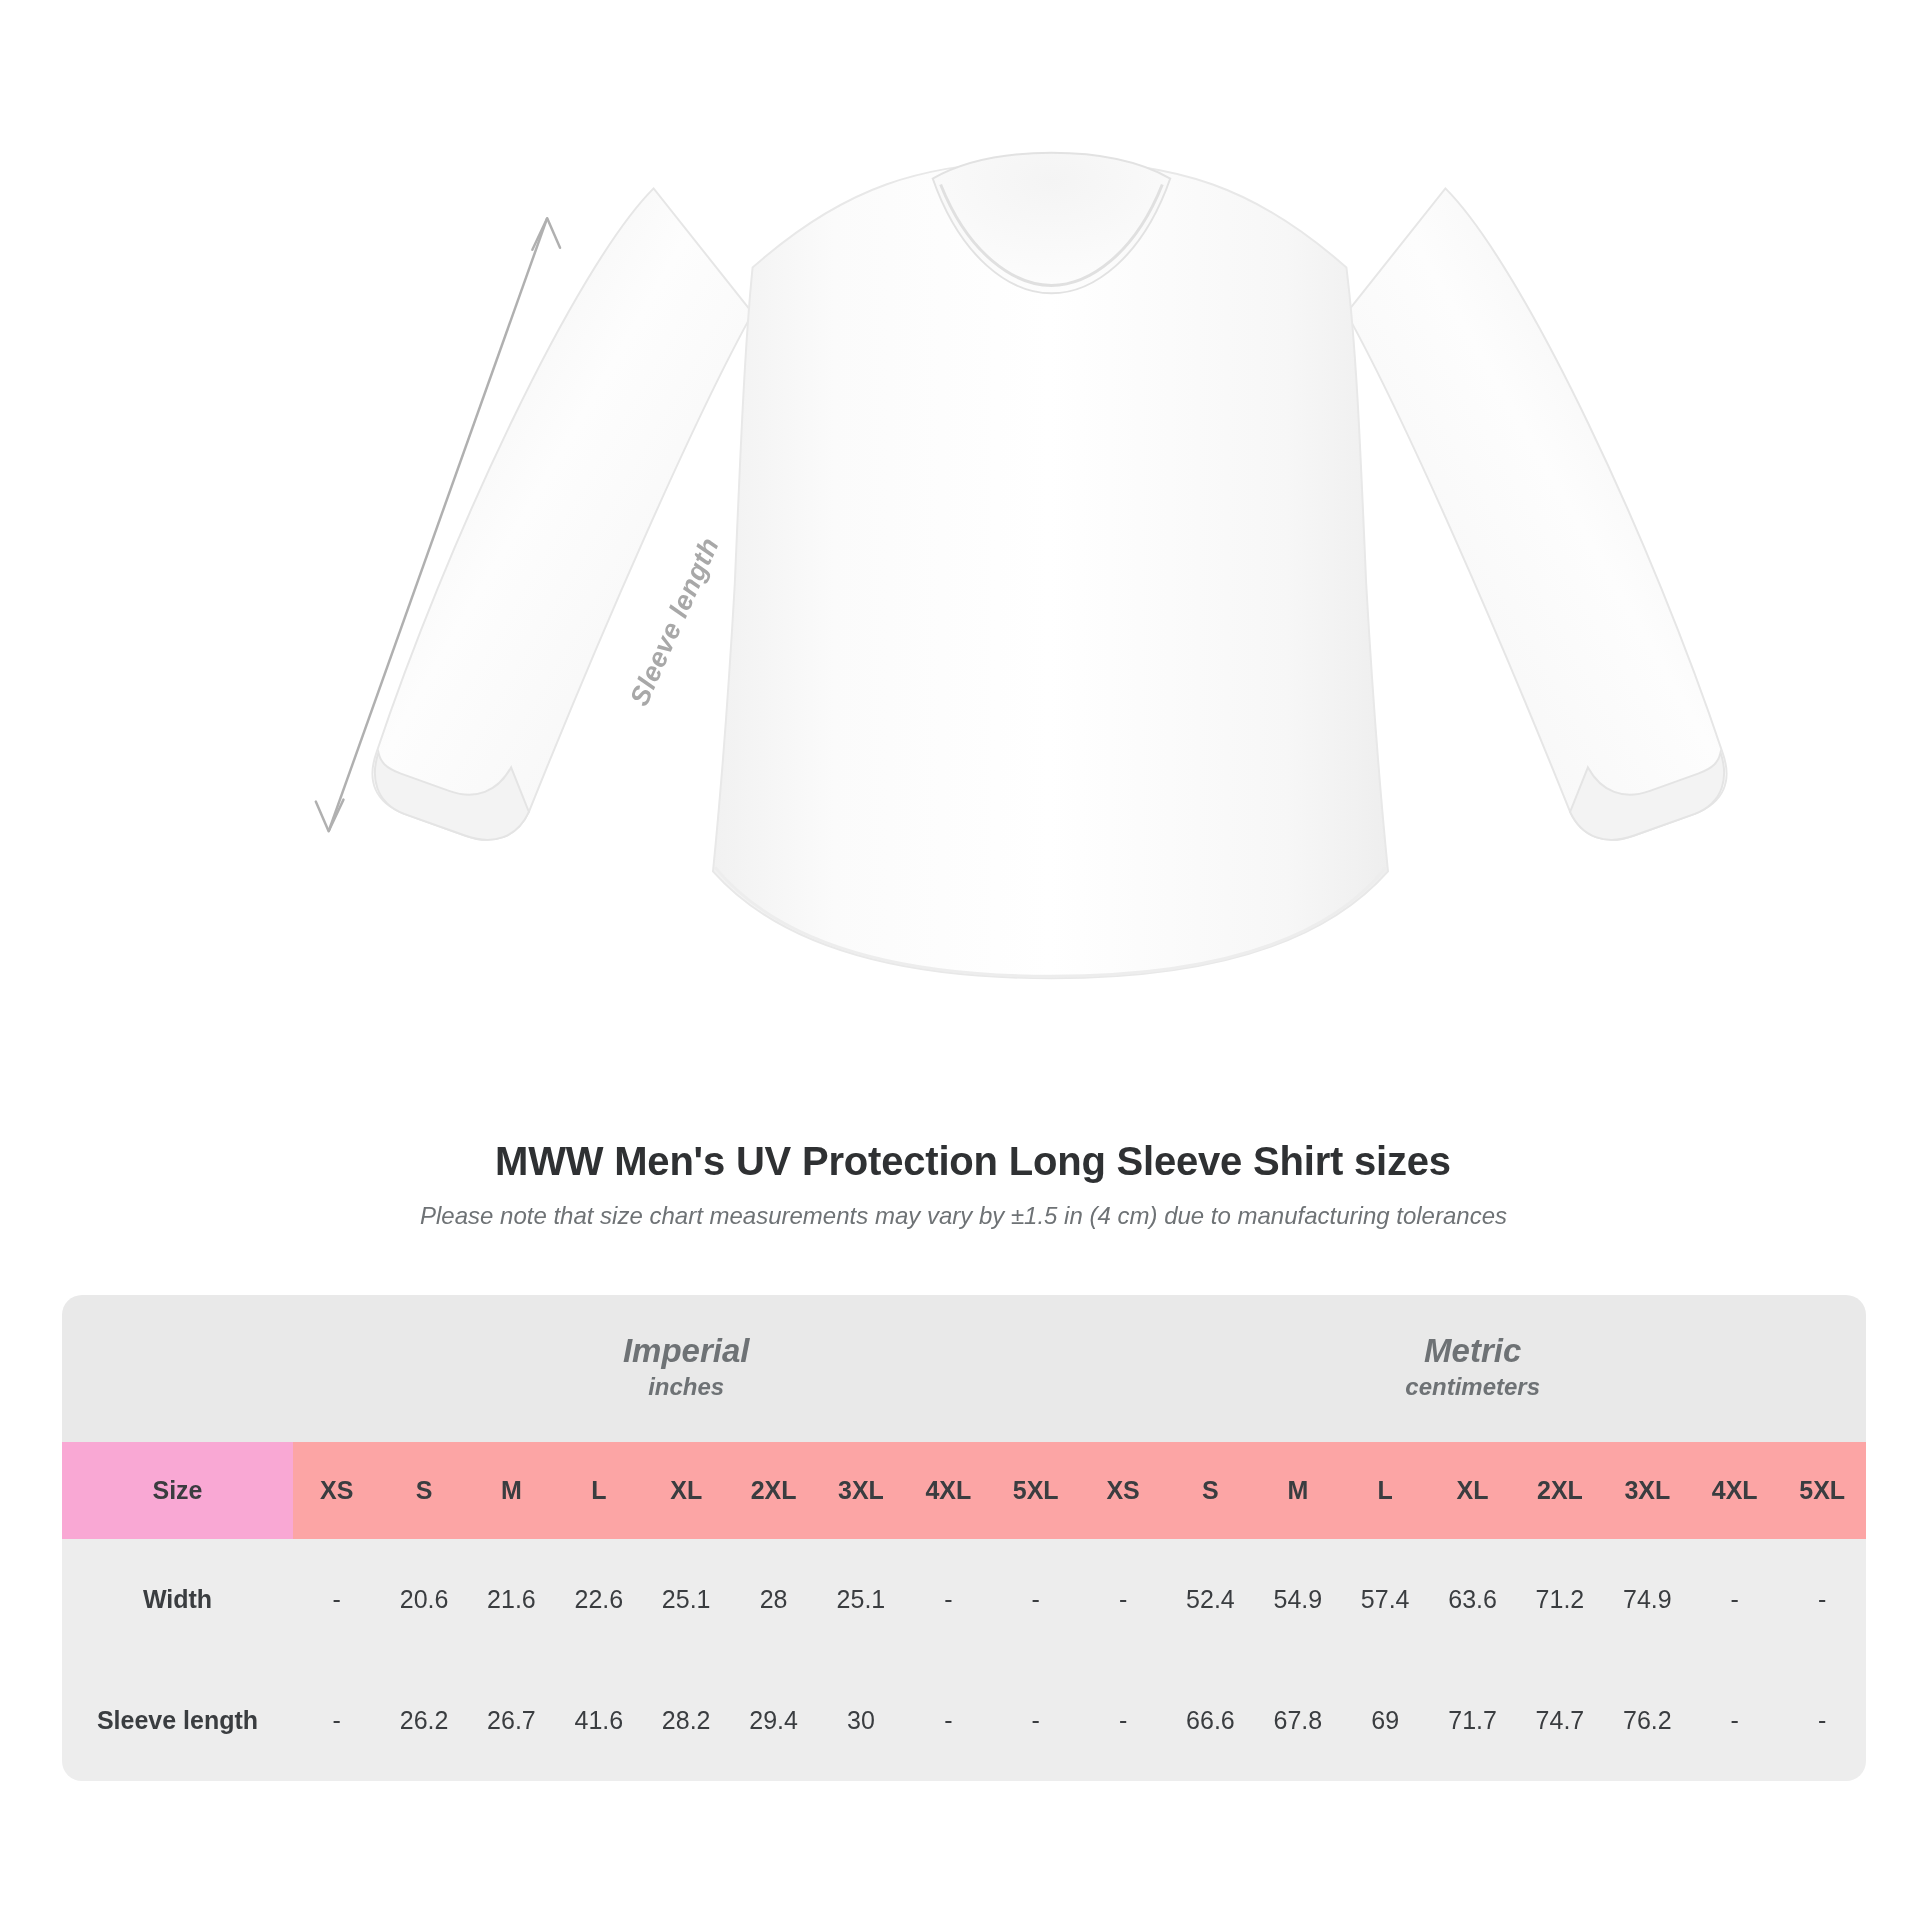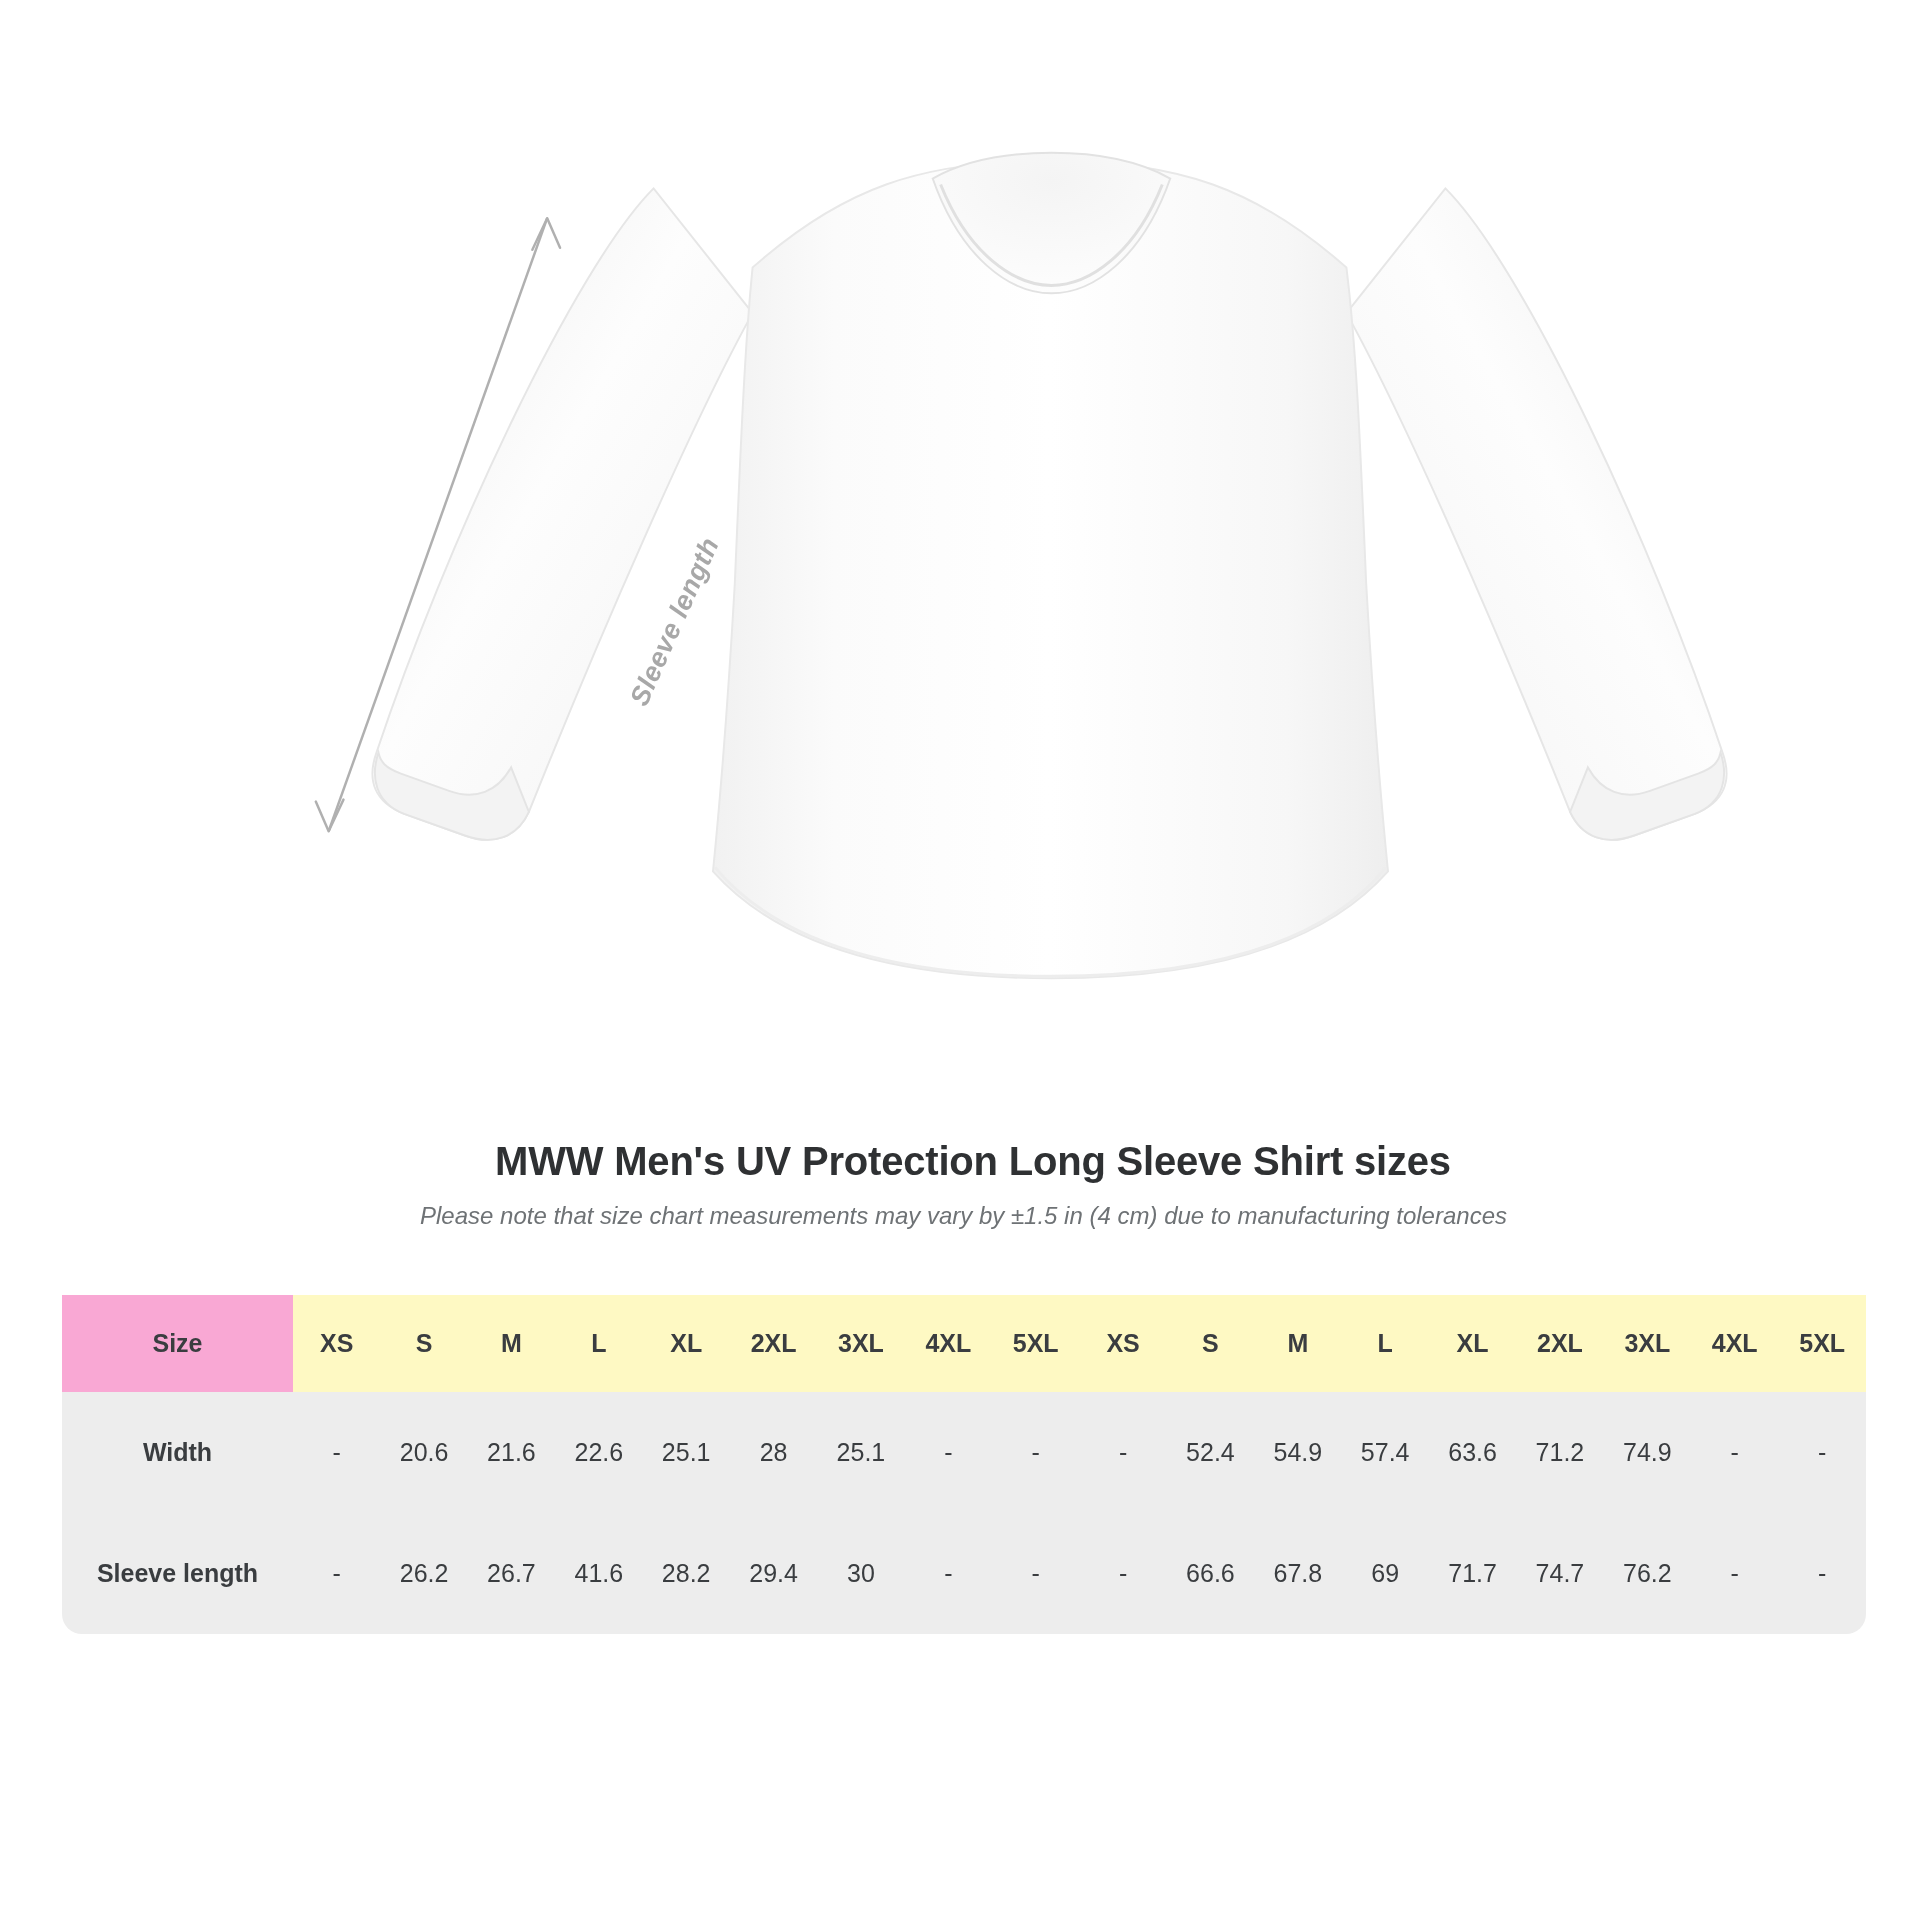--- a/index.html
+++ b/index.html
@@ -125,21 +125,21 @@
   .unit-sub {
     font-size: 24px;
     font-style: italic;
     color: #6e7275;
     line-height: 1.5;
   }
 
   
   tr.size-row th {
     height: 97px;
-    background: #fef9c3;
+    background: #fca5a5;
     font-size: 25px;
     font-weight: bold;
     color: #3a3d40;
     padding: 0;
   }
   tr.size-row th.rowlabel {
     background: #f9a8d4;
   }
   .vline {
     border-left: 1px solid #ececec;
@@ -268,20 +268,31 @@
   </div>
 
   <div class="table-wrap">
     <table class="size-table">
       <colgroup>
         <col style="width:230px">
         <col span="9" style="width:87px">
         <col span="9" style="width:87px">
       </colgroup>
       <thead>
+        <tr class="unit-row">
+          <th class="corner-left"></th>
+          <th colspan="9">
+            <div class="unit-name">Imperial</div>
+            <div class="unit-sub">inches</div>
+          </th>
+          <th colspan="9" class="corner-right">
+            <div class="unit-name">Metric</div>
+            <div class="unit-sub">centimeters</div>
+          </th>
+        </tr>
         <tr class="size-row">
           <th class="rowlabel">Size</th>
           <th class="vline">XS</th>
           <th class="vline">S</th>
           <th class="vline">M</th>
           <th class="vline">L</th>
           <th class="vline">XL</th>
           <th class="vline">2XL</th>
           <th class="vline">3XL</th>
           <th class="vline">4XL</th>

